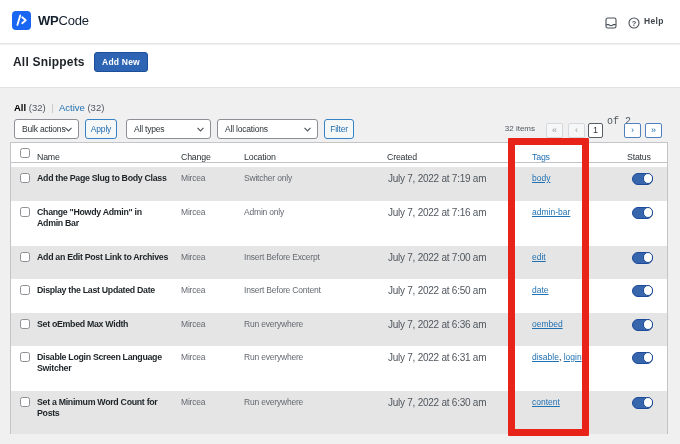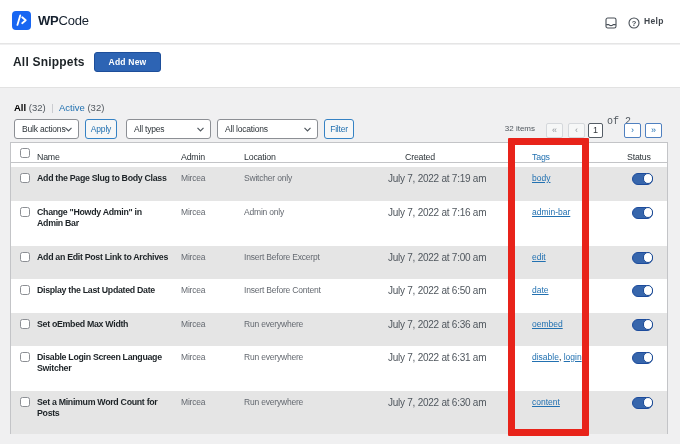--- a/index.html
+++ b/index.html
@@ -10,21 +10,21 @@
 .topbar { position:absolute; left:0; top:0; width:680px; height:44px; background:#fff; border-bottom:1px solid #e5e5e5; }
 .logo-sq { position:absolute; left:12px; top:11px; width:19px; height:19px; background:#1866f2; border-radius:4px; }
 .logo-text { position:absolute; left:38px; top:13px; font-size:13px; color:#15202e; letter-spacing:-0.2px; }
 .logo-text b { font-weight:bold; }
 .ticon { position:absolute; top:15px; color:#484f57; }
 .helptext { position:absolute; left:644px; top:16px; font-size:8.5px; font-weight:bold; color:#40464d; letter-spacing:0.3px; }
 
 
 .headband { position:absolute; left:0; top:45px; width:680px; height:43px; background:#fff; border-bottom:1px solid #e2e2e2; }
 .h1 { position:absolute; left:13px; top:10px; font-size:12px; font-weight:bold; color:#1d2327; letter-spacing:0.2px; }
-.addnew { position:absolute; left:94px; top:7px; width:67px; height:20px; background:#2d64b4; border:1px solid #1d4e9a; border-radius:3px; color:#fff; font-size:8.5px; font-weight:bold; text-align:center; line-height:18px; letter-spacing:0.2px; }
+.addnew { position:absolute; left:94px; top:7px; width:54px; height:20px; background:#2d64b4; border:1px solid #1d4e9a; border-radius:3px; color:#fff; font-size:8.5px; font-weight:bold; text-align:center; line-height:18px; letter-spacing:0.2px; }
 
 
 .subnav { position:absolute; left:14px; top:102px; font-size:9.5px; color:#50575e; }
 .subnav .cur { font-weight:bold; color:#000; }
 .subnav .sep { color:#c3c4c7; padding:0 3px; }
 .subnav a { color:#2271b1; text-decoration:none; }
 
 
 .ctl { position:absolute; top:119px; height:20px; font-size:8.5px; letter-spacing:-0.2px; }
 .sel { background:#fff; border:1px solid #8c8f94; border-radius:3px; color:#2c3338; line-height:18px; padding-left:7px; }
@@ -111,23 +111,23 @@
 <div class="pgbtn pgdis" style="left:568px;">‹</div>
 <div class="pgbtn pgcur" style="left:588px; width:15px;">1</div>
 <div class="ofn">of 2</div>
 <div class="pgbtn pgena" style="left:624px;">›</div>
 <div class="pgbtn pgena" style="left:645px;">»</div>
 
 <div class="tbl">
   <div class="thead">
     <div class="cb" style="top:5px;"></div>
     <div class="hcell" style="left:26px;">Name</div>
-    <div class="hcell" style="left:170px;">Admin</div>
+    <div class="hcell" style="left:170px;">Change</div>
     <div class="hcell" style="left:233px;">Location</div>
-    <div class="hcell" style="left:376px;margin-left:18px;">Created</div>
+    <div class="hcell" style="left:376px;">Created</div>
     <div class="hcell" style="left:521px; color:#2271b1;">Tags</div>
     <div class="hcell" style="left:616px;">Status</div>
   </div>
 
   <div class="row gray" style="top:24px; height:34px;">
     <div class="cb" style="top:6px;"></div>
     <div class="name" style="top:6px;">Add the Page Slug to Body Class</div>
     <div class="meta" style="left:170px; top:6px;">Mircea</div>
     <div class="meta" style="left:233px; top:6px;">Switcher only</div>
     <div class="created" style="top:6px;">July 7, 2022 at 7:19 am</div>

